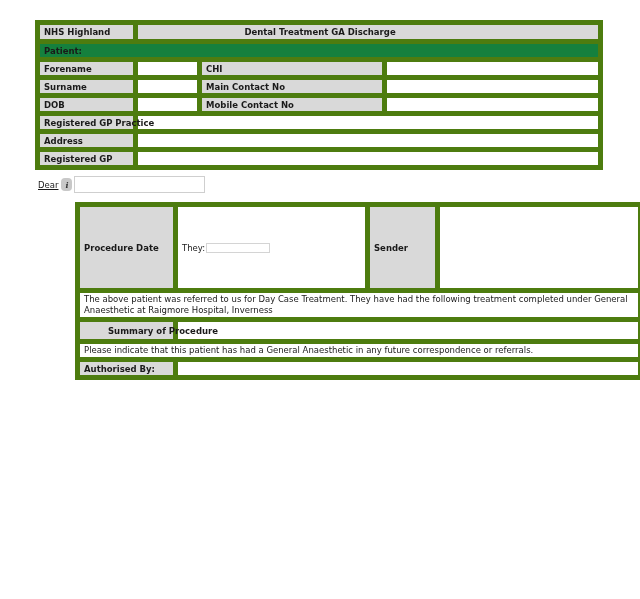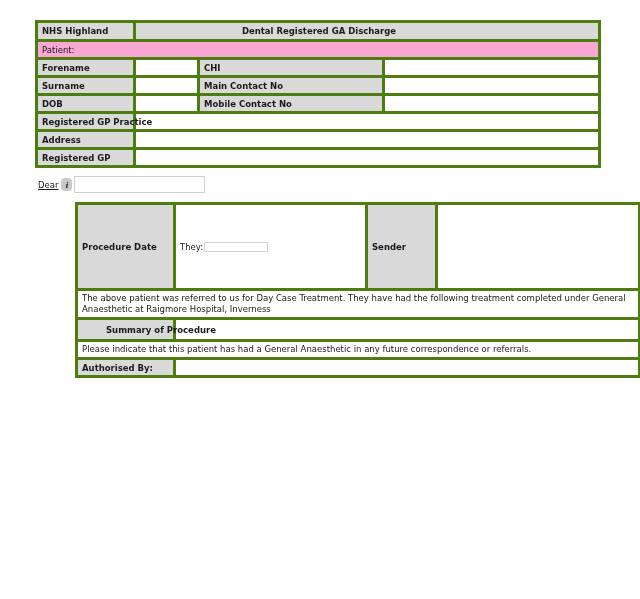--- a/index.html
+++ b/index.html
@@ -1,22 +1,22 @@
 <!DOCTYPE html>
 <html><head>
   <meta charset="utf-8">
   <style>
     * { box-sizing: border-box; margin: 0; padding: 0; }
     html, body { width: 640px; height: 599px; background: #ffffff; overflow: hidden; }
     body { font-family: "DejaVu Sans", sans-serif; font-size: 8.5px; color: #1a1a1a; position: relative; }
     table { border-collapse: collapse; position: absolute; left: 35px; width: 563px; table-layout: fixed; }
-    td { border: 3px solid #4d7c0f; padding: 0 4px; vertical-align: middle; }
+    td { border: 5px solid #4d7c0f; padding: 0 4px; vertical-align: middle; }
     .lbl { background: #d9d9d9; font-weight: bold; }
     .hdr { background: #d9d9d9; font-weight: bold; }
-    .sec { background: #f9a8d4; font-weight: normal; }
+    .sec { background: #15803d; font-weight: bold; }
     .val { background: #ffffff; }
     .plain { background: #ffffff; font-weight: normal; line-height: 11px; }
     #t1 { top: 20px; }
     #t1 tr { height: 18px; }
     #t1 tr.r0 { height: 19px; }
     #dear { position: absolute; left: 38px; top: 176px; height: 17px; display: flex; align-items: center; }
     #dear .dear-label { font-size: 8.5px; margin-right: 3px; text-decoration: underline; }
     #dear .info { width: 11px; height: 13px; border-radius: 4px; background: #c8c8c8; font-style: italic; font-weight: bold; font-family: "DejaVu Serif", serif; font-size: 8px; display: flex; align-items: center; justify-content: center; color: #333; margin-right: 2px; }
     #dear input { width: 131px; height: 17px; border: 1px solid #cfcfcf; background: #fff; }
     #t2 { top: 202px; margin-left: 40px; }
@@ -34,21 +34,21 @@
 <table id="t1">
   <colgroup>
     <col style="width:98px">
       <col style="width:64px">
       <col style="width:185px">
       <col style="width:216px">
   </colgroup>
   <tbody>
       <tr class="r0">
     <td class="hdr">NHS Highland</td>
-    <td class="hdr" colspan="3" style="text-align:center; padding-right:100px;">Dental Registered GA Discharge</td>
+    <td class="hdr" colspan="3" style="text-align:center; padding-right:100px;">Dental Treatment GA Discharge</td>
   </tr>
   <tr>
     <td class="sec" colspan="4">Patient:</td>
   </tr>
   <tr>
     <td class="lbl">Forename</td>
     <td class="val"></td>
     <td class="lbl">CHI</td>
     <td class="val"></td>
   </tr>

